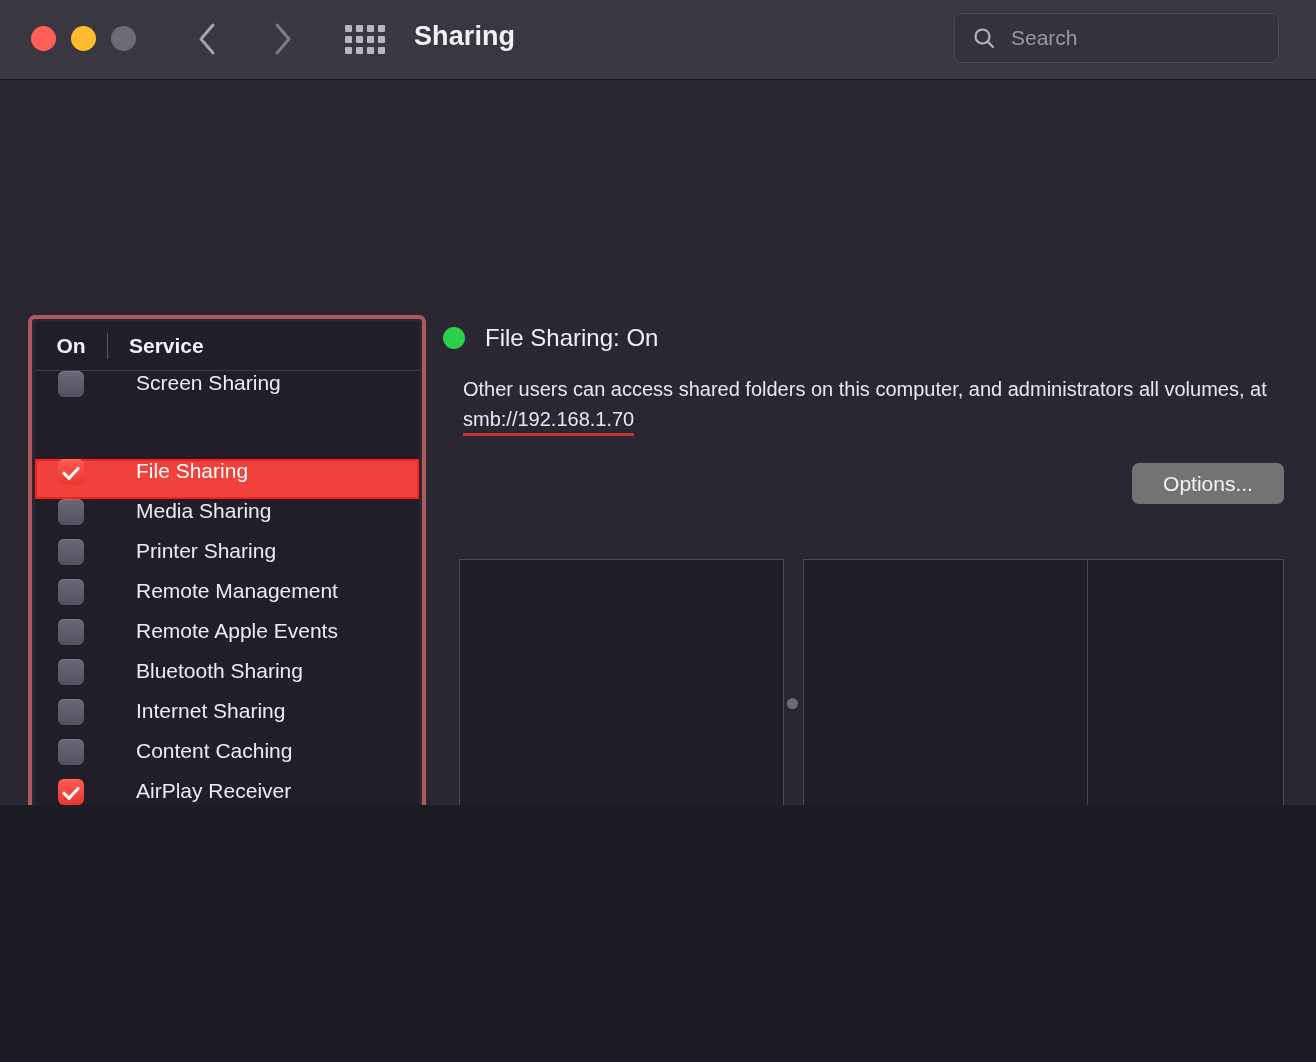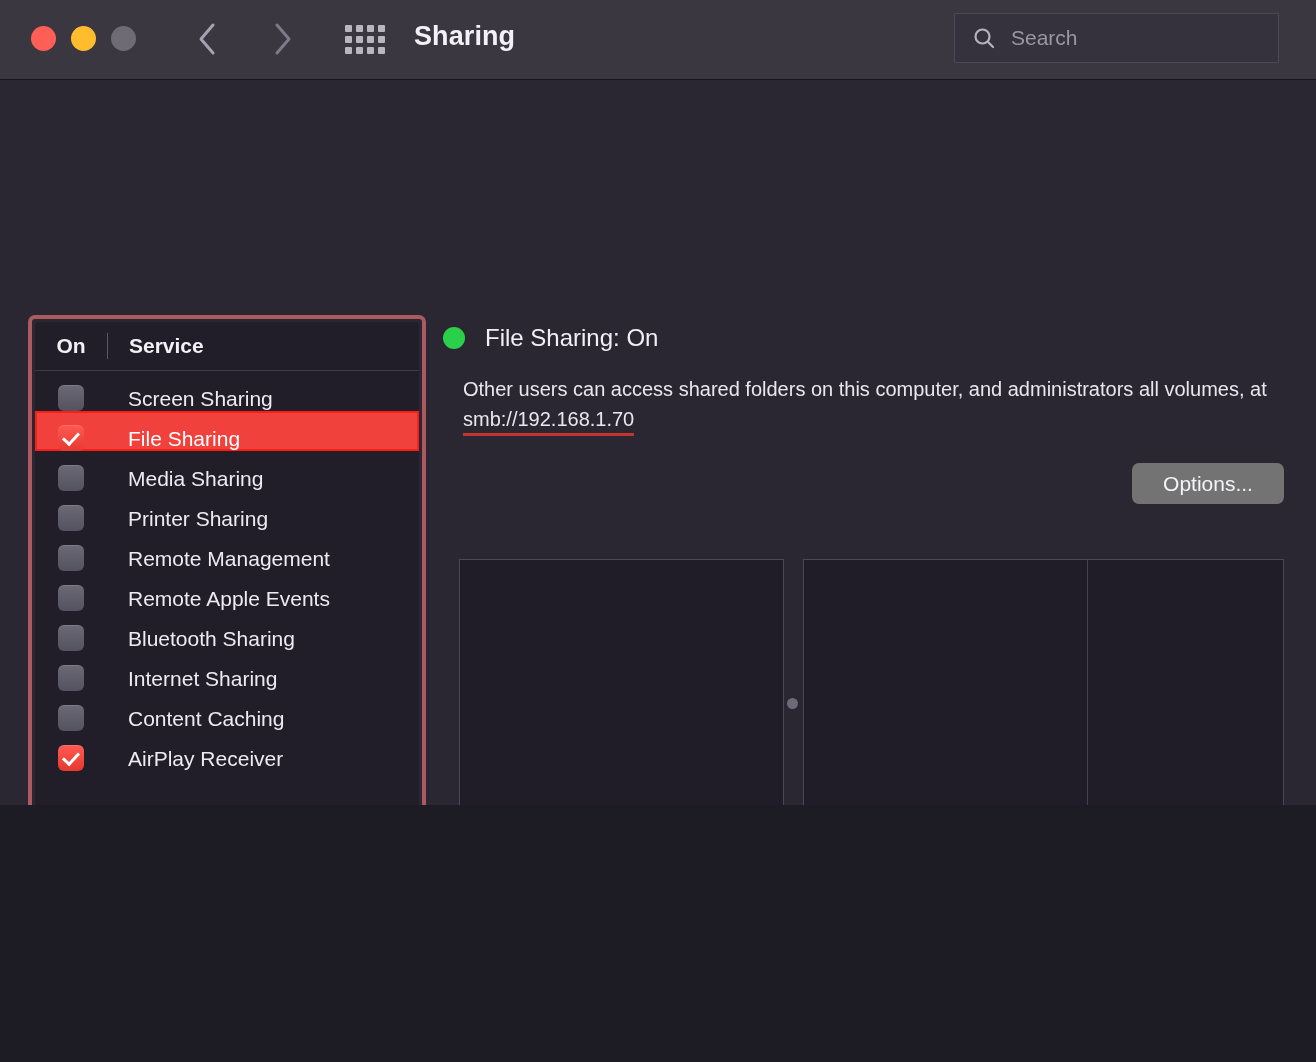--- a/index.html
+++ b/index.html
@@ -73,21 +73,21 @@
     font-weight: bold;
     color: #f2f1f5;
     letter-spacing: 0.1px;
   }
 
   #search-box {
     position: absolute;
     right: 37px; top: 13px;
     width: 325px; height: 50px;
     border: 1px solid #4c4956;
-    border-radius: 1px;
+    border-radius: 7px;
     background: #35323e;
     display: flex;
     align-items: center;
     box-sizing: border-box;
   }
   #search-icon {
     margin-left: 18px;
     width: 22px; height: 22px;
     flex: none;
   }
@@ -212,21 +212,22 @@
   #services-header .col-service {
     padding-left: 21px;
     font-size: 21px;
     font-weight: bold;
     color: #f2f1f5;
   }
   .service-row {
     position: relative;
     height: 40px;
     display: flex;
-    align-items: flex-end;
+    align-items: flex-start;
+    gap: 8px;
   }
   .service-row .cb-cell {
     width: 72px;
     display: flex;
     align-items: center;
     justify-content: center;
   }
   .checkbox {
     width: 26px; height: 26px;
     border-radius: 6px;
@@ -247,20 +248,21 @@
     transform: rotate(43deg);
   }
   .service-row .name {
     padding-left: 21px;
     font-size: 21px;
     color: #edebf2;
   }
   .service-row.highlighted {
     background: #f0413c;
     box-shadow: inset 0 0 0 2px #fb1e16;
+    margin-top: 48px;
   }
   .service-row.highlighted .name { color: #ffffff; }
 
   
   #status-row {
     position: absolute;
     left: 443px; top: 40px;
     display: flex;
     align-items: center;
   }

